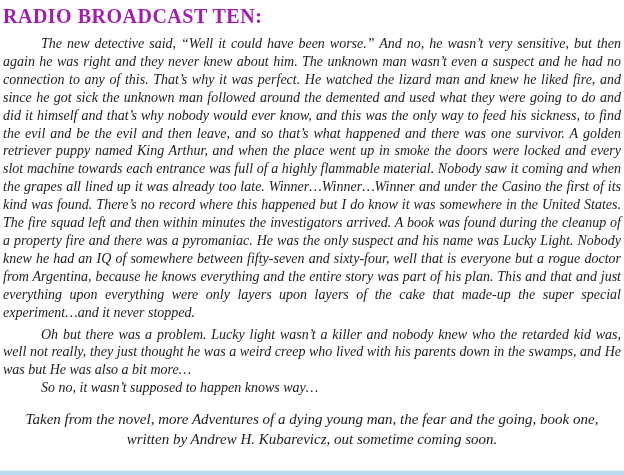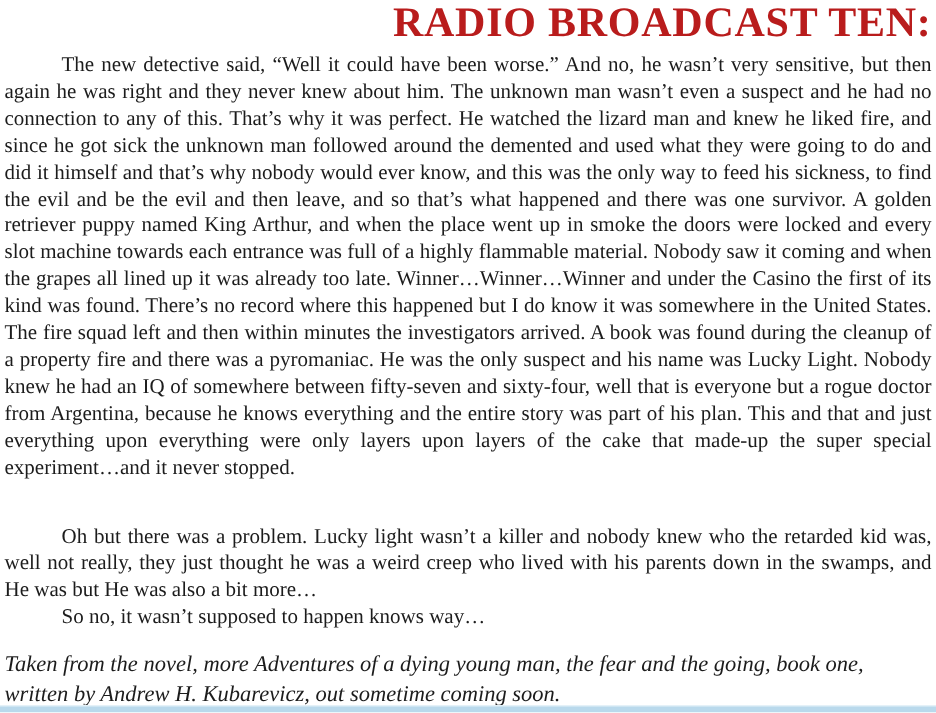--- a/index.html
+++ b/index.html
@@ -12,44 +12,44 @@
     background: #ffffff;
     overflow: hidden;
     position: relative;
     font-family: "Liberation Serif", "DejaVu Serif", serif;
     color: #1c1c1c;
   }
   .page {
     padding: 1px 3px 0 3px;
   }
   .page-title {
-    font-size: 28px;
+    font-size: 20px;
     font-weight: 700;
-    color: #b91c1c;
+    color: #a21caf;
     margin: 0 0 4px 0;
     line-height: 30px;
     letter-spacing: 0.5px;
-    text-align: right;
   }
   .body-paragraph {
     font-size: 14px;
     line-height: 17.9px;
     text-align: justify;
     text-indent: 38px;
     margin: 0;
+    font-style: italic;
   }
   .body-paragraph.gap-above {
-    margin-top: 28px;
+    margin-top: 4px;
   }
   .footer-note {
     font-size: 15px;
     line-height: 19.5px;
     font-style: italic;
     margin: 13px 0 0 0;
-    text-align: left;
+    text-align: center;
   }
   .bottom-edge {
     position: absolute;
     left: 0;
     bottom: 0;
     width: 624px;
     height: 4px;
     border-top: 1px solid #e4f1f8;
   }
 </style>

